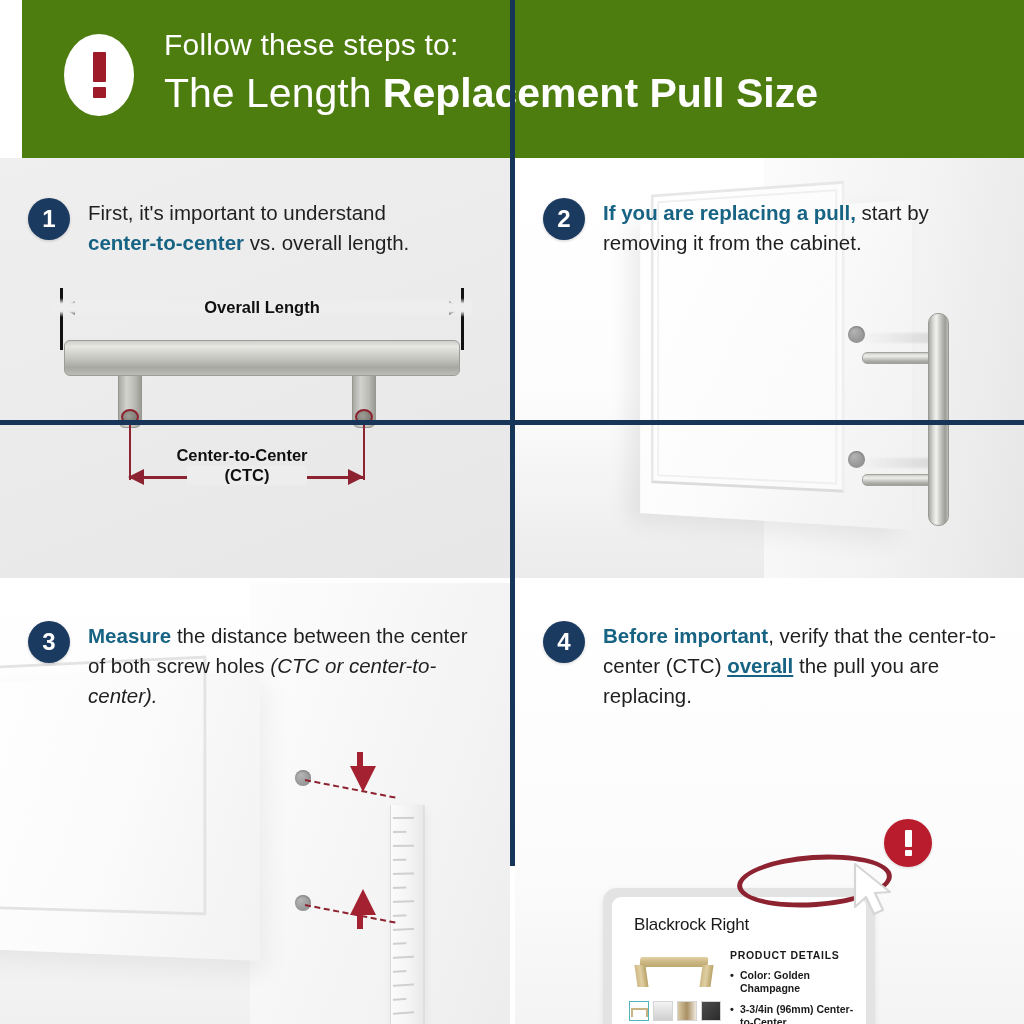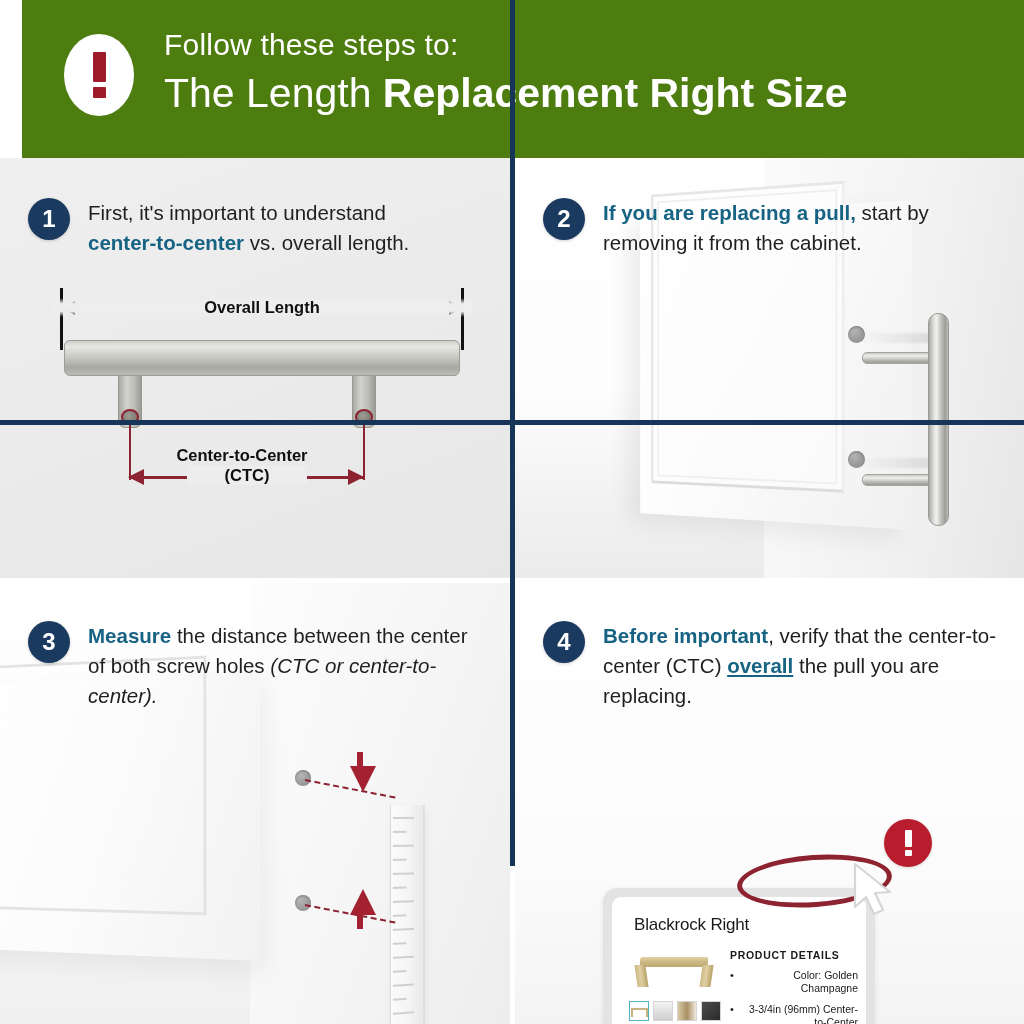--- a/index.html
+++ b/index.html
@@ -288,21 +288,21 @@
     border-top: 2px solid #c9b382; border-left: 2px solid #c9b382; border-right: 2px solid #c9b382;
   }
 
   .details-head {
     position: absolute; left: 118px; top: 52px;
     font-size: 10.5px; font-weight: 700; letter-spacing: 0.7px; color: #1a1a1a;
   }
   .det-list { position: absolute; left: 118px; top: 72px; width: 128px; }
   .det-item {
     position: relative; padding-left: 10px; margin-bottom: 7px;
-    font-size: 10.5px; font-weight: 400; line-height: 1.28; color: #1a1a1a; text-align: right;
+    font-size: 10.5px; font-weight: 700; line-height: 1.28; color: #1a1a1a;
   }
   .det-item::before {
     content: "\2022"; position: absolute; left: 0; top: -1px; font-size: 11px;
   }
 
   .circle-marker {
     position: absolute; left: 222px; top: 825px; width: 180px; height: 66px;
     border: 5px solid #8d2330; border-radius: 50%;
     transform: rotate(-4deg); z-index: 20;
   }
@@ -324,21 +324,21 @@
 
   <div class="header">
     <div class="alert-badge">
       <div class="bang">
           <div class="stem"></div>
           <div class="dot"></div>
         </div>
     </div>
     <div class="header-text">
       <div class="head-line1">Follow these steps to:</div>
-      <div class="head-line2"><span>The Length </span><b>Replacement Right Size</b></div>
+      <div class="head-line2"><span>The Length </span><b>Replacement Pull Size</b></div>
     </div>
   </div>
 
   <div class="grid">
 
     <div class="panel p1">
       <div class="step-head" style="left:28px; top:40px; width:430px;">
         <div class="badge">1</div>
         <div class="step-copy"><span>First, it's important to understand </span><span class="hl">center-to-center</span><span> vs. overall length.</span></div>
       </div>

